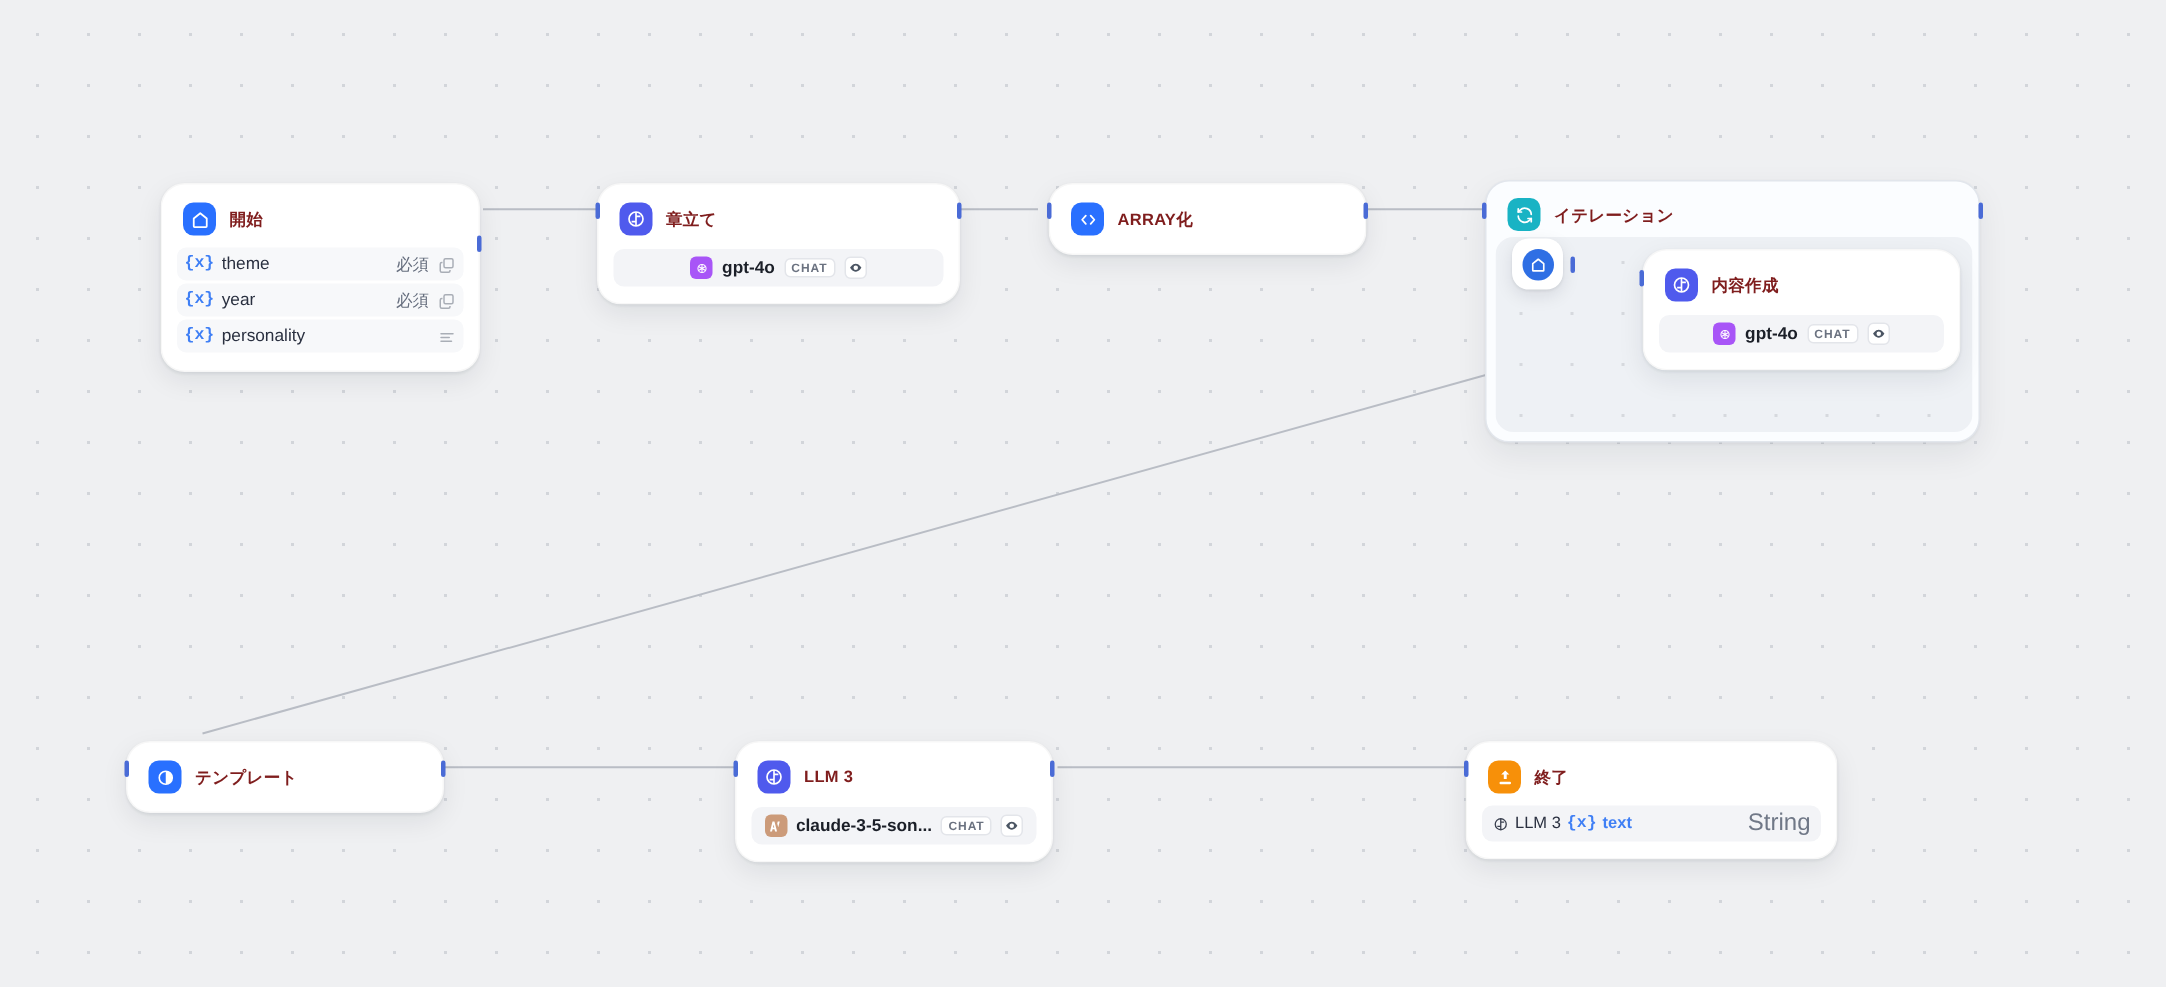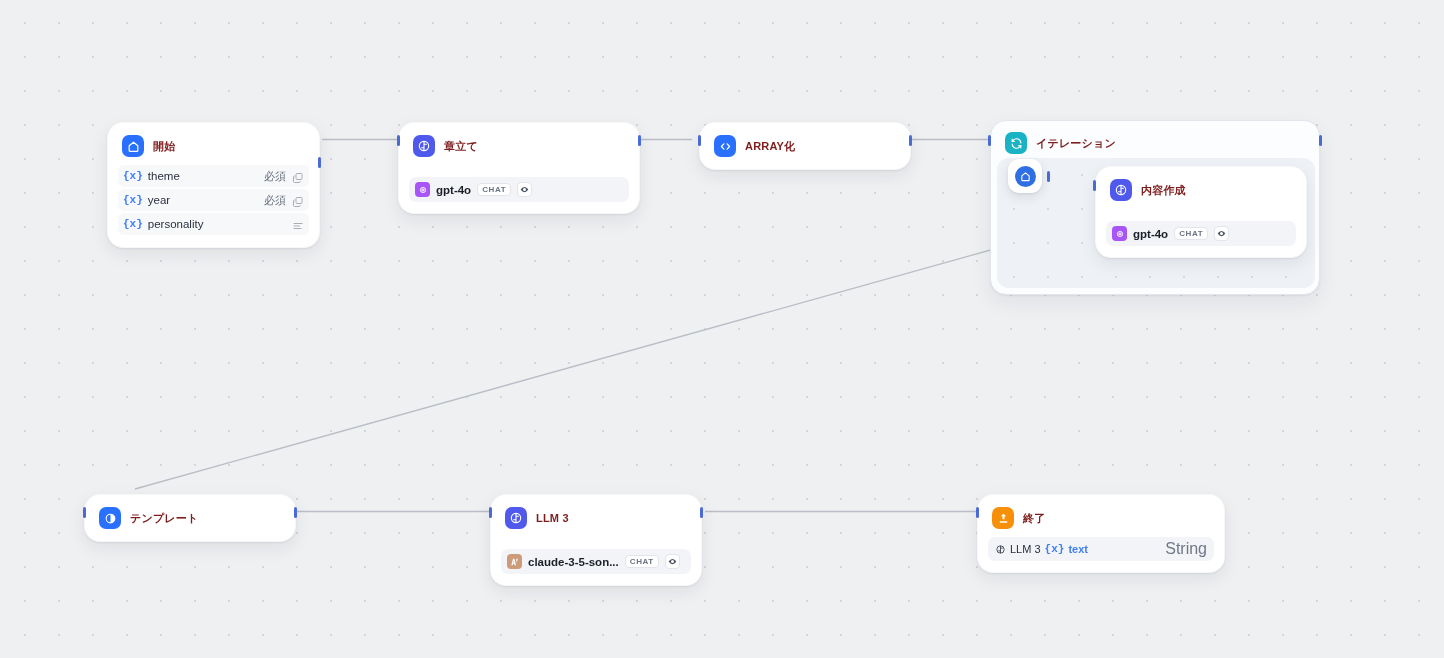--- a/index.html
+++ b/index.html
@@ -58,25 +58,25 @@
     color: #3f7ff5; font-size: 11px; font-weight: 700;
     font-family: "Liberation Mono", "DejaVu Sans Mono", monospace;
     margin-right: 5px;
   }
   .var-name { font-size: 11.5px; color: #2a3040; flex: 1; white-space: nowrap; }
   .var-req  { font-size: 11px; color: #666e7e; margin-right: 6px; }
   .var-ic   { width: 12px; height: 12px; opacity: .55; }
 
   
   .model-row {
-    margin: 12px 10px 11px 10px;
+    margin: 1px 10px 11px 10px;
     height: 25px; border-radius: 7px;
     background: #f3f4f7;
     display: flex; align-items: center;
-    padding: 0 6px; gap: 6px;
+    padding: 0 6px; gap: 6px; justify-content: center;
   }
   .model-ico {
     width: 15px; height: 15px; border-radius: 4px;
     display: flex; align-items: center; justify-content: center;
     flex: 0 0 auto;
   }
   .m-openai { background: #a855f7; }
   .m-claude { background: #cc9b7a; }
   .model-name {
     font-size: 11.5px; color: #1b1f28; font-weight: 600;

